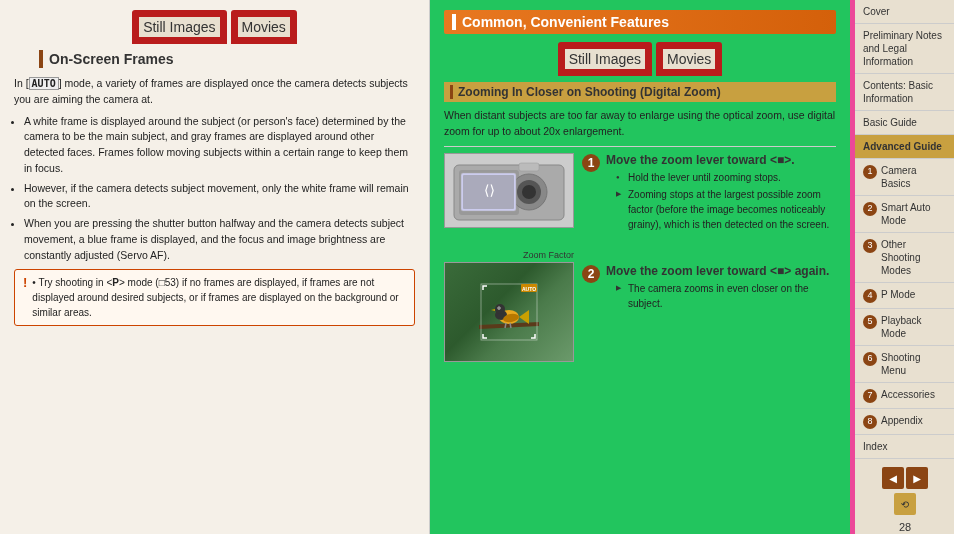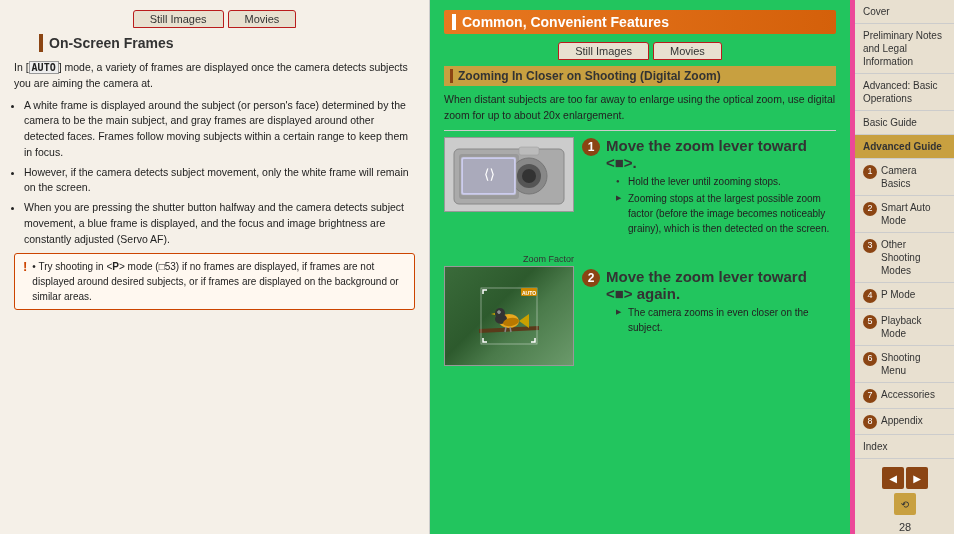--- a/index.html
+++ b/index.html
@@ -47,26 +47,26 @@
 
     
     .tab-row {
       display: flex;
       justify-content: center;
       gap: 4px;
       margin-bottom: 6px;
     }
 
     .tab {
-      padding: 2px 16px;
-      border: 1px solid #b91c1c;
+      padding: 2px 4px;
+      border: 7px solid #b91c1c;
       border-radius: 3px 3px 0 0;
       background: #e8e0d0;
       cursor: pointer;
-      font-size: 11px;
+      font-size: 14px;
       color: #333;
     }
 
     
     .section-title {
       display: flex;
       align-items: center;
       margin-bottom: 8px;
       padding-left: 25px;
     }
@@ -193,21 +193,21 @@
       font-size: 12px;
       display: flex;
       align-items: center;
       justify-content: center;
       border-radius: 50%;
       flex-shrink: 0;
       margin-top: 1px;
     }
 
     .step-content h4 {
-      font-size: 15px;
+      font-size: 12px;
       font-weight: bold;
       color: #333;
       margin-bottom: 3px;
     }
 
     .step-bullets {
       padding-left: 10px;
     }
 
     .step-bullets li {
@@ -522,21 +522,21 @@
             </ul>
           </div>
         </div>
       </div>
     </div>
   </div>
 
   <div class="sidebar">
     <div class="sidebar-item">Cover</div>
     <div class="sidebar-item">Preliminary Notes and Legal Information</div>
-    <div class="sidebar-item">Advanced: Basic Operations</div>
+    <div class="sidebar-item">Contents: Basic Information</div>
     <div class="sidebar-item">Basic Guide</div>
     <div class="sidebar-item active">Advanced Guide</div>
 
     <div class="sidebar-item numbered">
       <span class="sidebar-num">1</span>
       <span>Camera Basics</span>
     </div>
     <div class="sidebar-item numbered">
       <span class="sidebar-num">2</span>
       <span>Smart Auto Mode</span>

